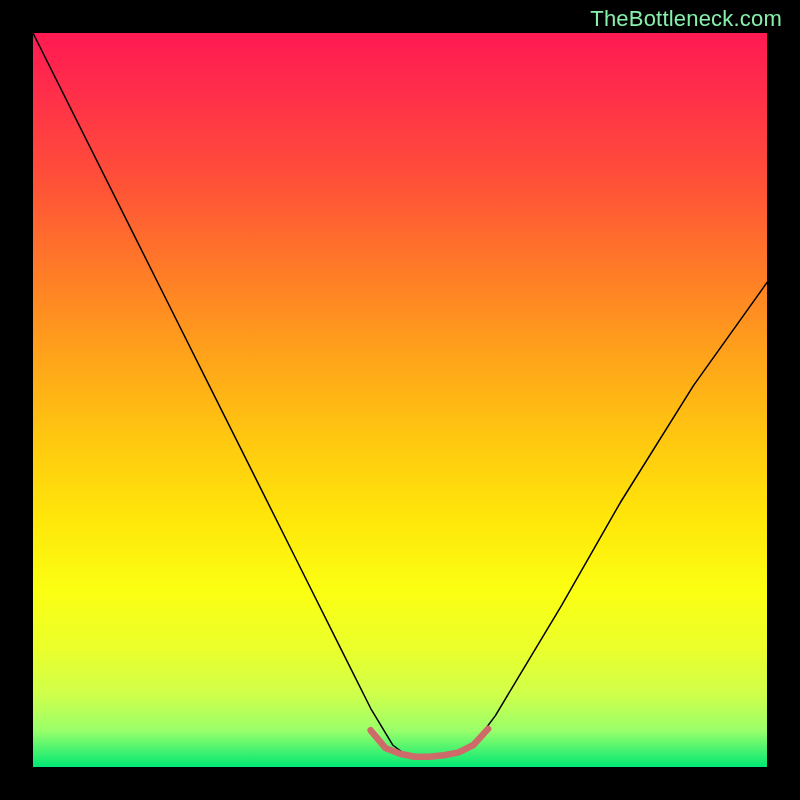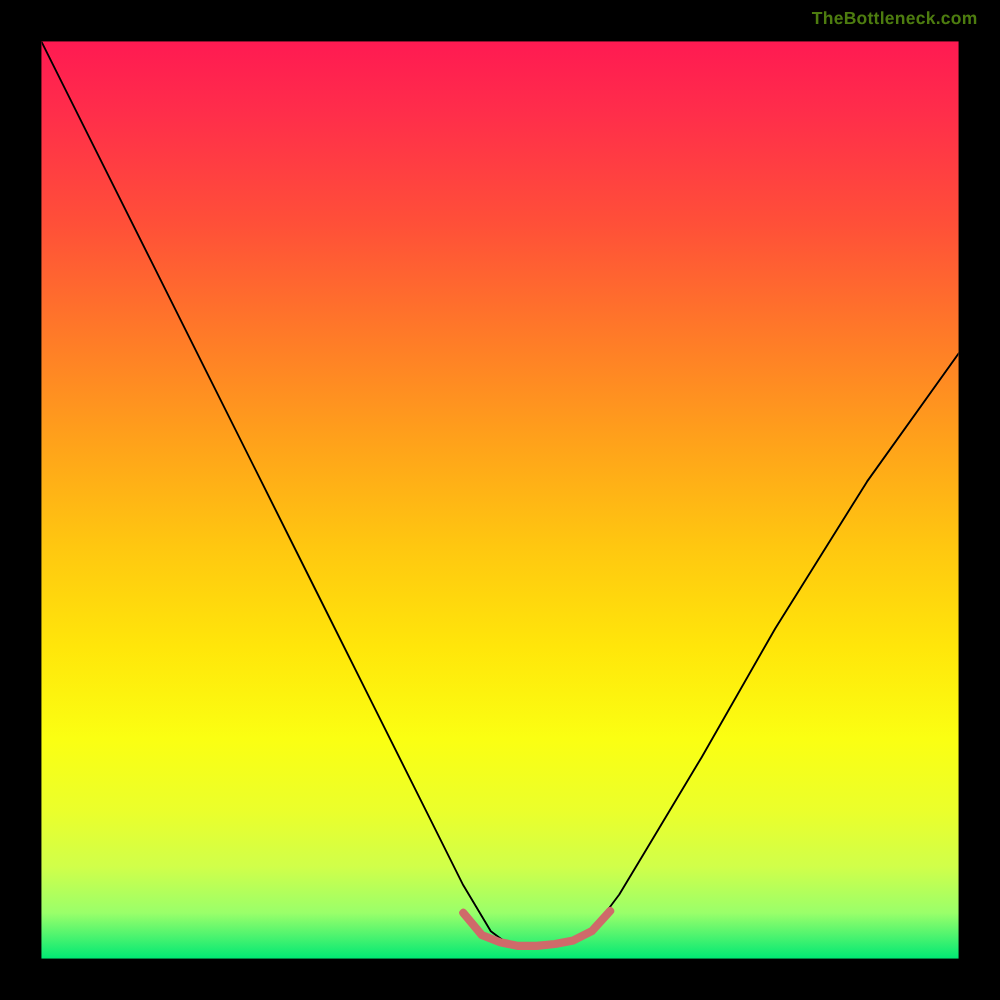--- a/index.html
+++ b/index.html
@@ -44,23 +44,23 @@
     );
   }
   .svg-layer {
     position: absolute;
     inset: 0;
   }
   .watermark {
     position: absolute;
     top: 6px;
     right: 18px;
-    color: #4d7c0f;
-    font-size: 14px;
-    font-weight: 700;
+    color: #86efac;
+    font-size: 22px;
+    font-weight: 400;
     letter-spacing: 0.2px;
     user-select: none;
   }
 </style>
 </head>
 <body>
 
 <div class="frame">
   <div class="watermark">TheBottleneck.com</div>
   <div class="plot">

